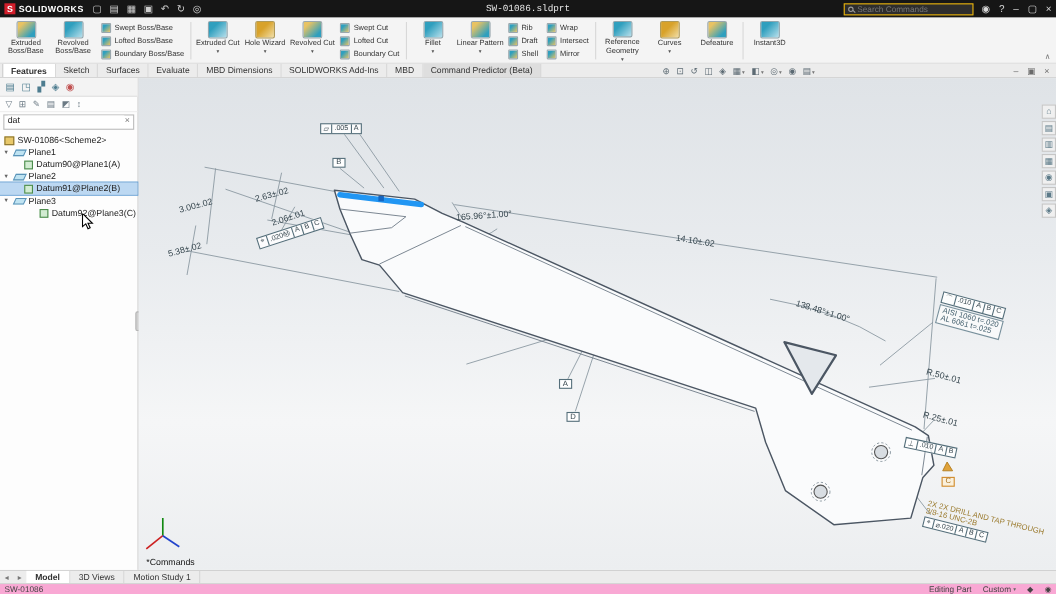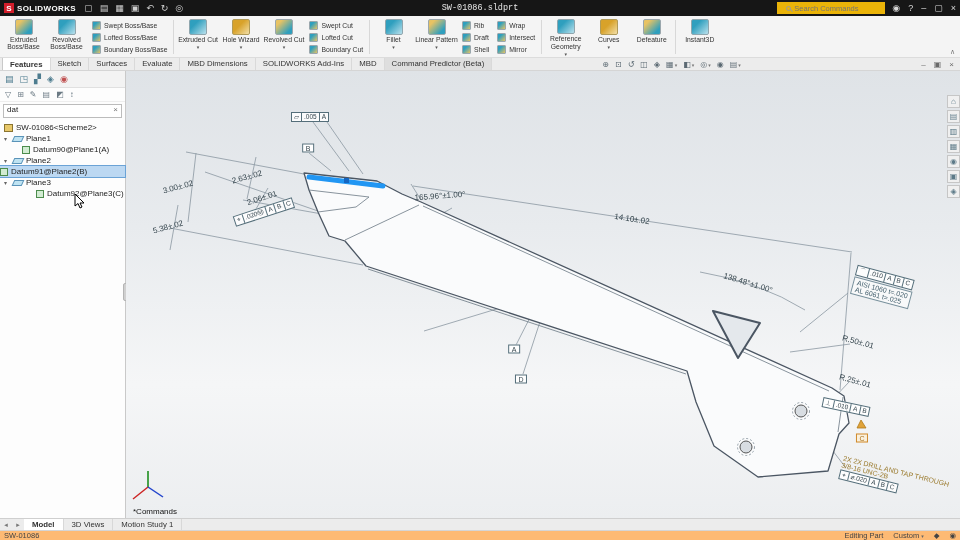--- a/index.html
+++ b/index.html
@@ -11,21 +11,21 @@
   #titlebar { height:16px; background:#161616; display:flex; align-items:center;
     color:#ddd; font-size:8.5px; padding:0 4px; position:relative; }
   .logo { display:flex; align-items:center; gap:3px; margin-right:8px; }
   .logo-s { width:10px; height:10px; background:#d21e2b; color:#fff; font-size:8px;
     font-weight:bold; display:flex; align-items:center; justify-content:center; }
   .logo-t { color:#fff; font-weight:bold; letter-spacing:.4px; font-size:8px; }
   .tmenu { display:flex; gap:7px; color:#cfcfcf; font-size:9px; }
   .tmenu span { cursor:default; }
   .ttitle { position:absolute; left:50%; transform:translateX(-50%); color:#e8e8e8;font-family:Liberation Mono, monospace; }
   .tright { margin-left:auto; display:flex; align-items:center; gap:7px; }
-  .tsearch { width:108px; height:11px; background:#2d2d2d; border:6px solid #eab308;
+  .tsearch { width:118px; height:11px; background:#2d2d2d; border:1px solid #eab308;
     display:flex; align-items:center; padding:0 3px; gap:3px; }
   .tsearch input { background:transparent; border:none; outline:none; color:#9a9a9a;
     font-size:7.5px; width:100%; font-family:inherit; }
   .mag { width:5px; height:5px; border:1px solid #9a9a9a; border-radius:50%;
     position:relative; flex:0 0 auto; }
   .mag::after { content:""; position:absolute; width:3px; height:1px; background:#9a9a9a;
     right:-3px; bottom:-1px; transform:rotate(45deg); }
   .twin { display:flex; gap:8px; font-size:9px; color:#d8d8d8; }
 
   
@@ -117,21 +117,21 @@
     cursor:default; }
 
   
   #doctabs { height:12px; background:#ececec; border-top:1px solid #cfcfcf;
     display:flex; align-items:stretch; font-size:7.8px; color:#333; }
   #doctabs .dticon { width:12px; display:flex; align-items:center; justify-content:center;
     color:#777; font-size:7px; }
   .dtab { padding:0 8px; display:flex; align-items:center; border-right:1px solid #d8d8d8;
     cursor:default; }
   .dtab.active { background:#fff; font-weight:bold; }
-  #statusbar { height:10px; background:#fdba74; border-top:1px solid #d5d5d5;
+  #statusbar { height:10px; background:#f9a8d4; border-top:1px solid #d5d5d5;
     display:flex; align-items:flex-start; font-size:7.5px; color:#444; padding:0 4px; }
   #statusbar .sp { flex:1; }
   #statusbar .sitem { margin-left:10px; display:flex; align-items:center; gap:2px; }
   #statusbar .scaret { font-size:5px; color:#666; }
 </style>
 </head>
 <body>
 
 <div id="titlebar">
   <div class="logo">
@@ -350,21 +350,21 @@
       </div>
       <div class="trow" style="padding-left:22px">
         <span class="i-datum"></span>
         <span>Datum90@Plane1(A)</span>
       </div>
       <div class="trow" style="padding-left:4px">
         <span class="twist">▾</span>
         <span class="i-plane"></span>
         <span>Plane2</span>
       </div>
-      <div class="trow sel" style="">
+      <div class="trow sel" style="padding-left:22px">
         <span class="i-datum"></span>
         <span>Datum91@Plane2(B)</span>
       </div>
       <div class="trow" style="padding-left:4px">
         <span class="twist">▾</span>
         <span class="i-plane"></span>
         <span>Plane3</span>
       </div>
       <div class="trow" style="padding-left:36px">
         <span class="i-datum"></span>

